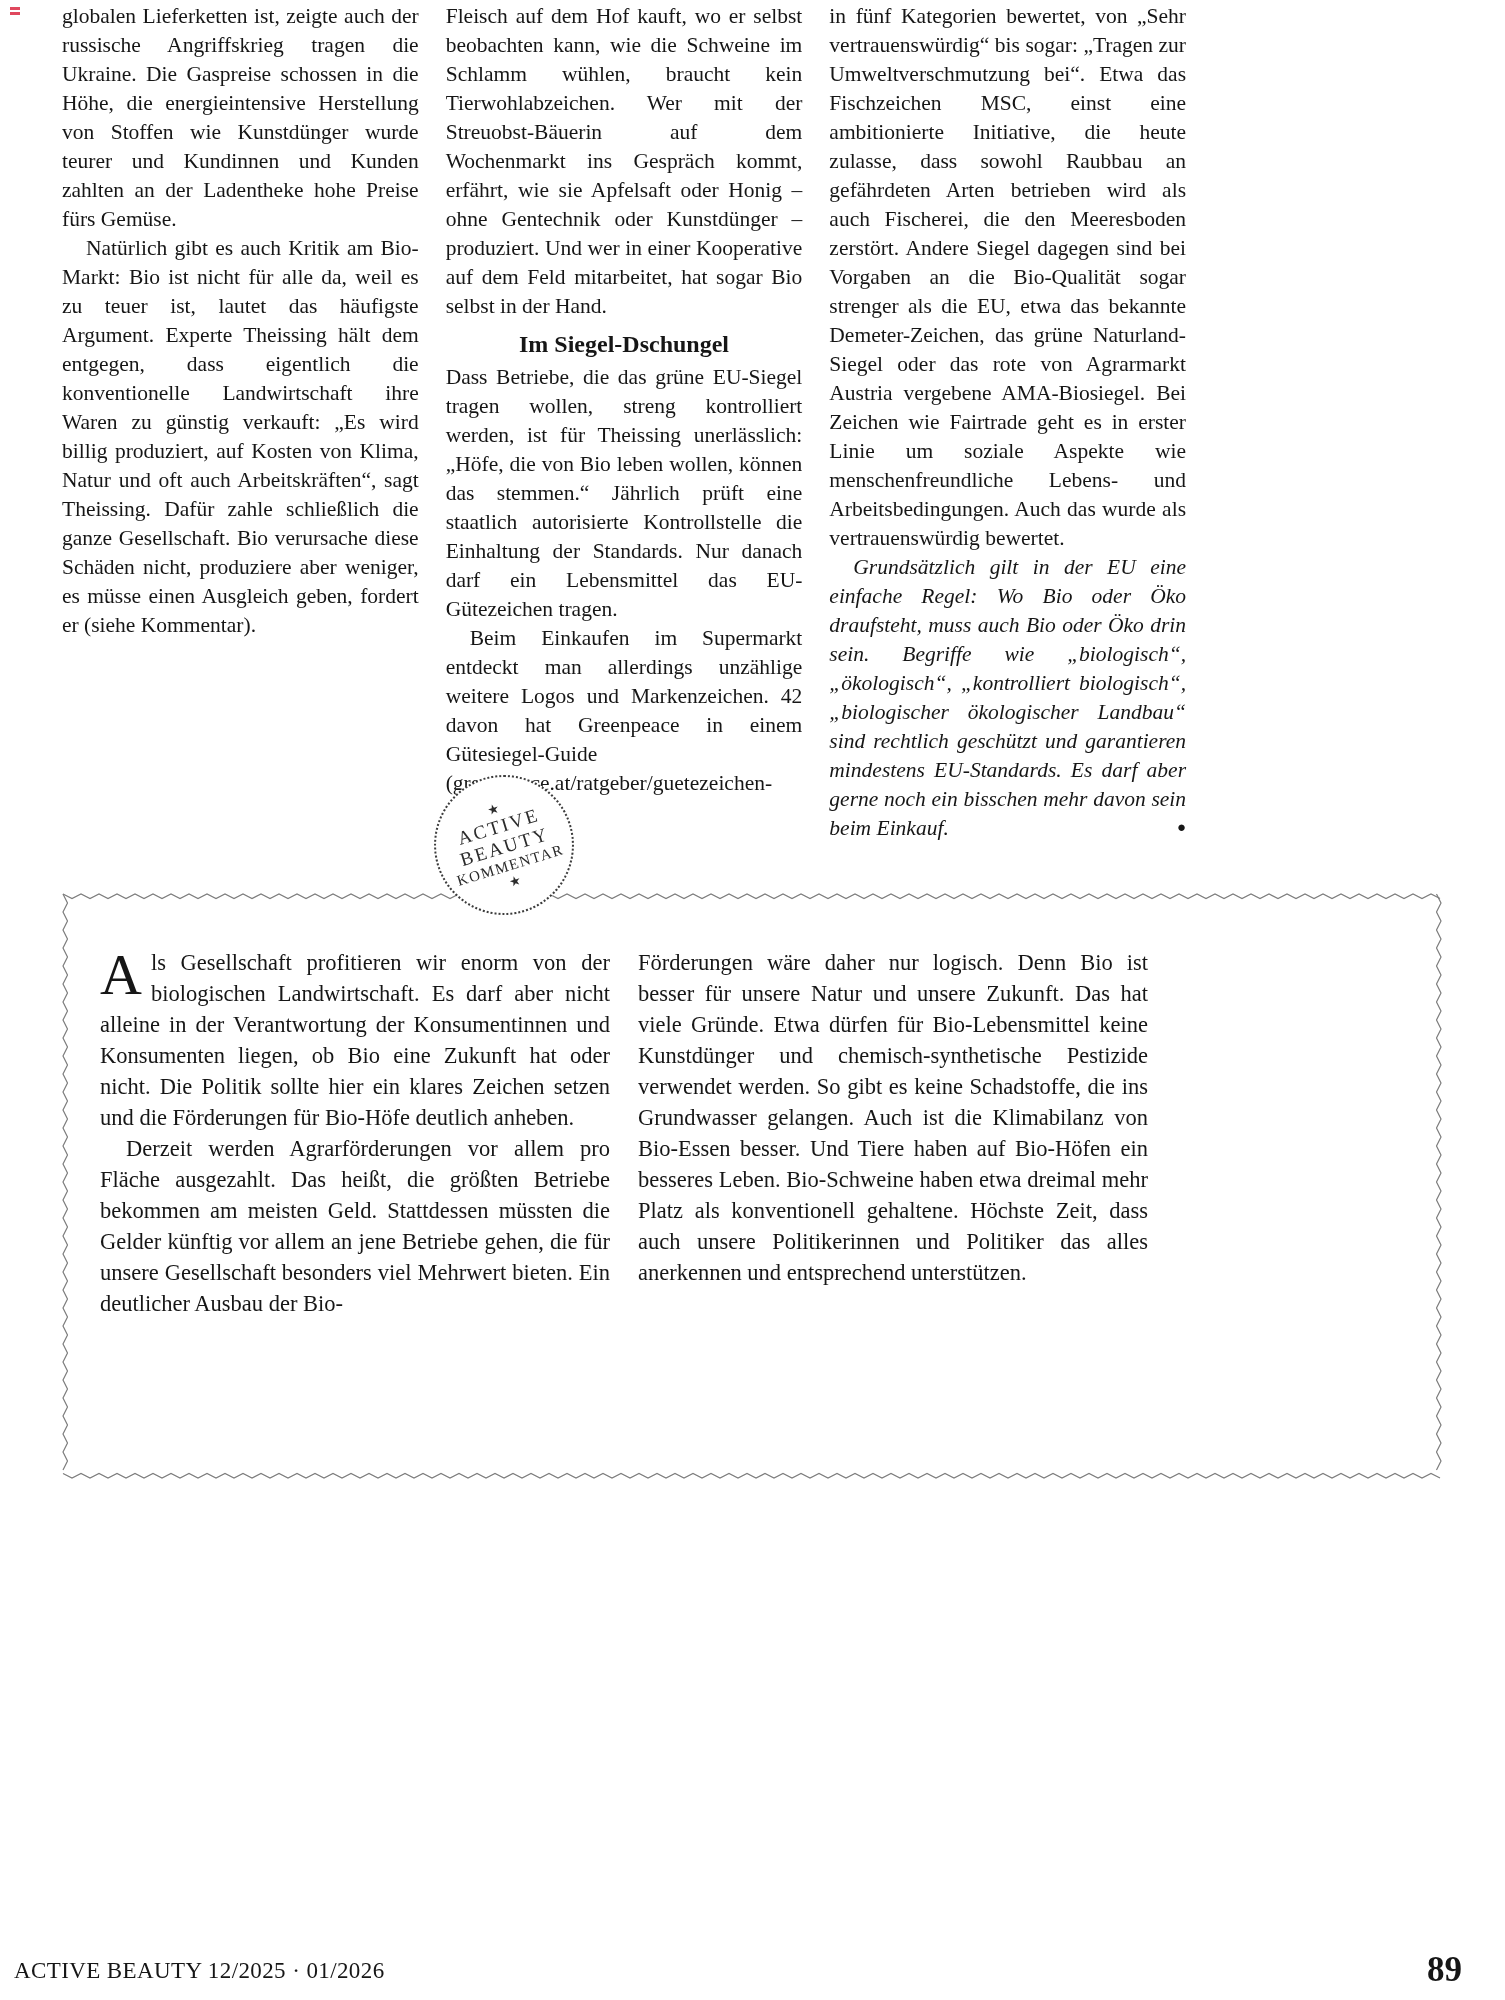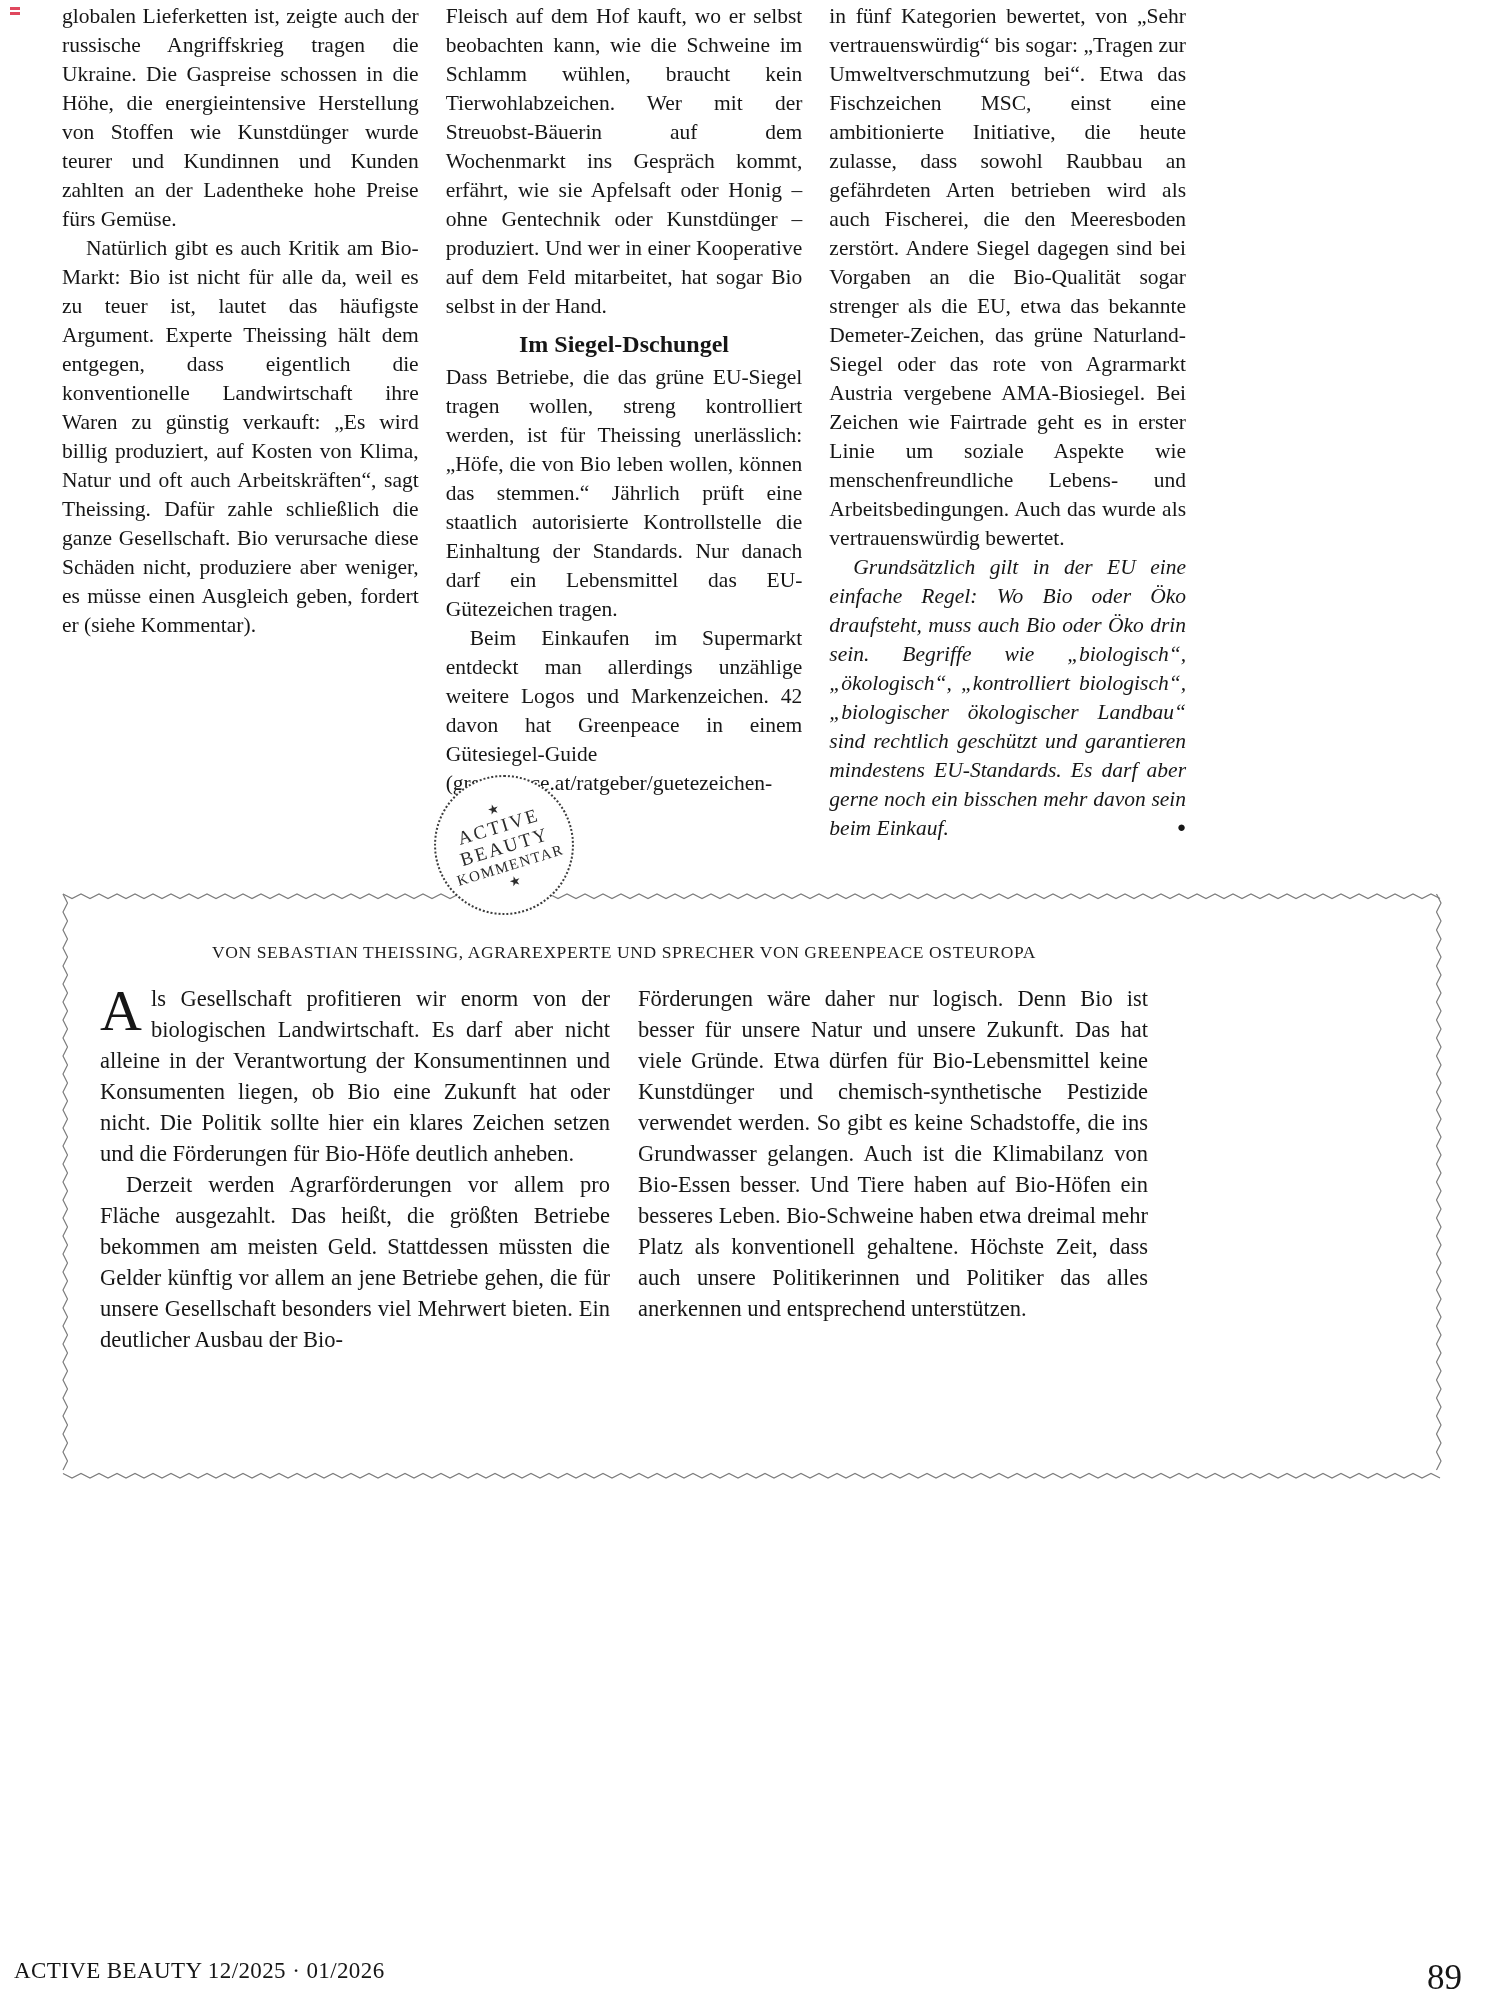--- a/index.html
+++ b/index.html
@@ -113,22 +113,23 @@
 
   
   .footer-issue {
     position: absolute;
     left: 14px; bottom: 16px;
     font-size: 23px;
     letter-spacing: 0.4px;
   }
   .footer-page {
     position: absolute;
-    right: 43px; bottom: 2px;
+    right: 43px; bottom: 10px;
     font-size: 35px;
+    font-weight: bold;
   }
 </style>
 </head>
 <body>
 
 <div class="reg-mark">
   <div class="reg-bar" style="background: rgb(224, 72, 94);"></div>
   <div class="reg-bar" style="background: rgb(224, 72, 94);"></div>
 </div>
 
@@ -163,21 +164,20 @@
 </div>
 
 <div class="kommentar">
   <svg class="zz" aria-hidden="true" viewBox="0 0 1380 586">
       <polyline points="0,0 9,4.5 18,0 27,4.5 36,0 45,4.5 54,0 63,4.5 72,0 81,4.5 90,0 99,4.5 108,0 117,4.5 126,0 135,4.5 144,0 153,4.5 162,0 171,4.5 180,0 189,4.5 198,0 207,4.5 216,0 225,4.5 234,0 243,4.5 252,0 261,4.5 270,0 279,4.5 288,0 297,4.5 306,0 315,4.5 324,0 333,4.5 342,0 351,4.5 360,0 369,4.5 378,0 387,4.5 396,0 405,4.5 414,0 423,4.5 432,0 441,4.5 450,0 459,4.5 468,0 477,4.5 486,0 495,4.5 504,0 513,4.5 522,0 531,4.5 540,0 549,4.5 558,0 567,4.5 576,0 585,4.5 594,0 603,4.5 612,0 621,4.5 630,0 639,4.5 648,0 657,4.5 666,0 675,4.5 684,0 693,4.5 702,0 711,4.5 720,0 729,4.5 738,0 747,4.5 756,0 765,4.5 774,0 783,4.5 792,0 801,4.5 810,0 819,4.5 828,0 837,4.5 846,0 855,4.5 864,0 873,4.5 882,0 891,4.5 900,0 909,4.5 918,0 927,4.5 936,0 945,4.5 954,0 963,4.5 972,0 981,4.5 990,0 999,4.5 1008,0 1017,4.5 1026,0 1035,4.5 1044,0 1053,4.5 1062,0 1071,4.5 1080,0 1089,4.5 1098,0 1107,4.5 1116,0 1125,4.5 1134,0 1143,4.5 1152,0 1161,4.5 1170,0 1179,4.5 1188,0 1197,4.5 1206,0 1215,4.5 1224,0 1233,4.5 1242,0 1251,4.5 1260,0 1269,4.5 1278,0 1287,4.5 1296,0 1305,4.5 1314,0 1323,4.5 1332,0 1341,4.5 1350,0 1359,4.5 1368,0 1377,4.5" transform="translate(1 1)" fill="none" stroke="#7d7d7d" stroke-width="1.2"></polyline>
       <polyline points="0,0 9,4.5 18,0 27,4.5 36,0 45,4.5 54,0 63,4.5 72,0 81,4.5 90,0 99,4.5 108,0 117,4.5 126,0 135,4.5 144,0 153,4.5 162,0 171,4.5 180,0 189,4.5 198,0 207,4.5 216,0 225,4.5 234,0 243,4.5 252,0 261,4.5 270,0 279,4.5 288,0 297,4.5 306,0 315,4.5 324,0 333,4.5 342,0 351,4.5 360,0 369,4.5 378,0 387,4.5 396,0 405,4.5 414,0 423,4.5 432,0 441,4.5 450,0 459,4.5 468,0 477,4.5 486,0 495,4.5 504,0 513,4.5 522,0 531,4.5 540,0 549,4.5 558,0 567,4.5 576,0 585,4.5 594,0 603,4.5 612,0 621,4.5 630,0 639,4.5 648,0 657,4.5 666,0 675,4.5 684,0 693,4.5 702,0 711,4.5 720,0 729,4.5 738,0 747,4.5 756,0 765,4.5 774,0 783,4.5 792,0 801,4.5 810,0 819,4.5 828,0 837,4.5 846,0 855,4.5 864,0 873,4.5 882,0 891,4.5 900,0 909,4.5 918,0 927,4.5 936,0 945,4.5 954,0 963,4.5 972,0 981,4.5 990,0 999,4.5 1008,0 1017,4.5 1026,0 1035,4.5 1044,0 1053,4.5 1062,0 1071,4.5 1080,0 1089,4.5 1098,0 1107,4.5 1116,0 1125,4.5 1134,0 1143,4.5 1152,0 1161,4.5 1170,0 1179,4.5 1188,0 1197,4.5 1206,0 1215,4.5 1224,0 1233,4.5 1242,0 1251,4.5 1260,0 1269,4.5 1278,0 1287,4.5 1296,0 1305,4.5 1314,0 1323,4.5 1332,0 1341,4.5 1350,0 1359,4.5 1368,0 1377,4.5" transform="translate(1 580.5)" fill="none" stroke="#7d7d7d" stroke-width="1.2"></polyline>
       <polyline points="0,0 4.5,9 0,18 4.5,27 0,36 4.5,45 0,54 4.5,63 0,72 4.5,81 0,90 4.5,99 0,108 4.5,117 0,126 4.5,135 0,144 4.5,153 0,162 4.5,171 0,180 4.5,189 0,198 4.5,207 0,216 4.5,225 0,234 4.5,243 0,252 4.5,261 0,270 4.5,279 0,288 4.5,297 0,306 4.5,315 0,324 4.5,333 0,342 4.5,351 0,360 4.5,369 0,378 4.5,387 0,396 4.5,405 0,414 4.5,423 0,432 4.5,441 0,450 4.5,459 0,468 4.5,477 0,486 4.5,495 0,504 4.5,513 0,522 4.5,531 0,540 4.5,549 0,558 4.5,567 0,576" transform="translate(1 1)" fill="none" stroke="#7d7d7d" stroke-width="1.2"></polyline>
       <polyline points="0,0 4.5,9 0,18 4.5,27 0,36 4.5,45 0,54 4.5,63 0,72 4.5,81 0,90 4.5,99 0,108 4.5,117 0,126 4.5,135 0,144 4.5,153 0,162 4.5,171 0,180 4.5,189 0,198 4.5,207 0,216 4.5,225 0,234 4.5,243 0,252 4.5,261 0,270 4.5,279 0,288 4.5,297 0,306 4.5,315 0,324 4.5,333 0,342 4.5,351 0,360 4.5,369 0,378 4.5,387 0,396 4.5,405 0,414 4.5,423 0,432 4.5,441 0,450 4.5,459 0,468 4.5,477 0,486 4.5,495 0,504 4.5,513 0,522 4.5,531 0,540 4.5,549 0,558 4.5,567 0,576" transform="translate(1374.5 1)" fill="none" stroke="#7d7d7d" stroke-width="1.2"></polyline>
     </svg>
   <div class="k-inner">
-    <div class="k-byline">VON SEBASTIAN THEISSING, AGRAREXPERTE UND SPRECHER VON GREENPEACE OSTEUROPA</div>
     <div class="k-cols">
       <div class="k-col">
         <p class="para">
           <span class="dropcap">A</span>
           <span>ls Gesellschaft profitieren wir enorm von der biologischen Landwirtschaft. Es darf aber nicht alleine in der Verantwortung der Konsumentinnen und Konsumenten liegen, ob Bio eine Zukunft hat oder nicht. Die Politik sollte hier ein klares Zeichen setzen und die Förderungen für Bio-Höfe deutlich anheben.</span>
         </p>
         <p class="para ind">Derzeit werden Agrarförderungen vor allem pro Fläche ausgezahlt. Das heißt, die größten Betriebe bekommen am meisten Geld. Stattdessen müssten die Gelder künftig vor allem an jene Betriebe gehen, die für unsere Gesellschaft besonders viel Mehrwert bieten. Ein deutlicher Ausbau der Bio-</p>
       </div>
       <div class="k-col">
         <p class="para">Förderungen wäre daher nur logisch. Denn Bio ist besser für unsere Natur und unsere Zukunft. Das hat viele Gründe. Etwa dürfen für Bio-Lebensmittel keine Kunstdünger und chemisch-synthetische Pestizide verwendet werden. So gibt es keine Schadstoffe, die ins Grundwasser gelangen. Auch ist die Klimabilanz von Bio-Essen besser. Und Tiere haben auf Bio-Höfen ein besseres Leben. Bio-Schweine haben etwa dreimal mehr Platz als konventionell gehaltene. Höchste Zeit, dass auch unsere Politikerinnen und Politiker das alles anerkennen und entsprechend unterstützen.</p>

